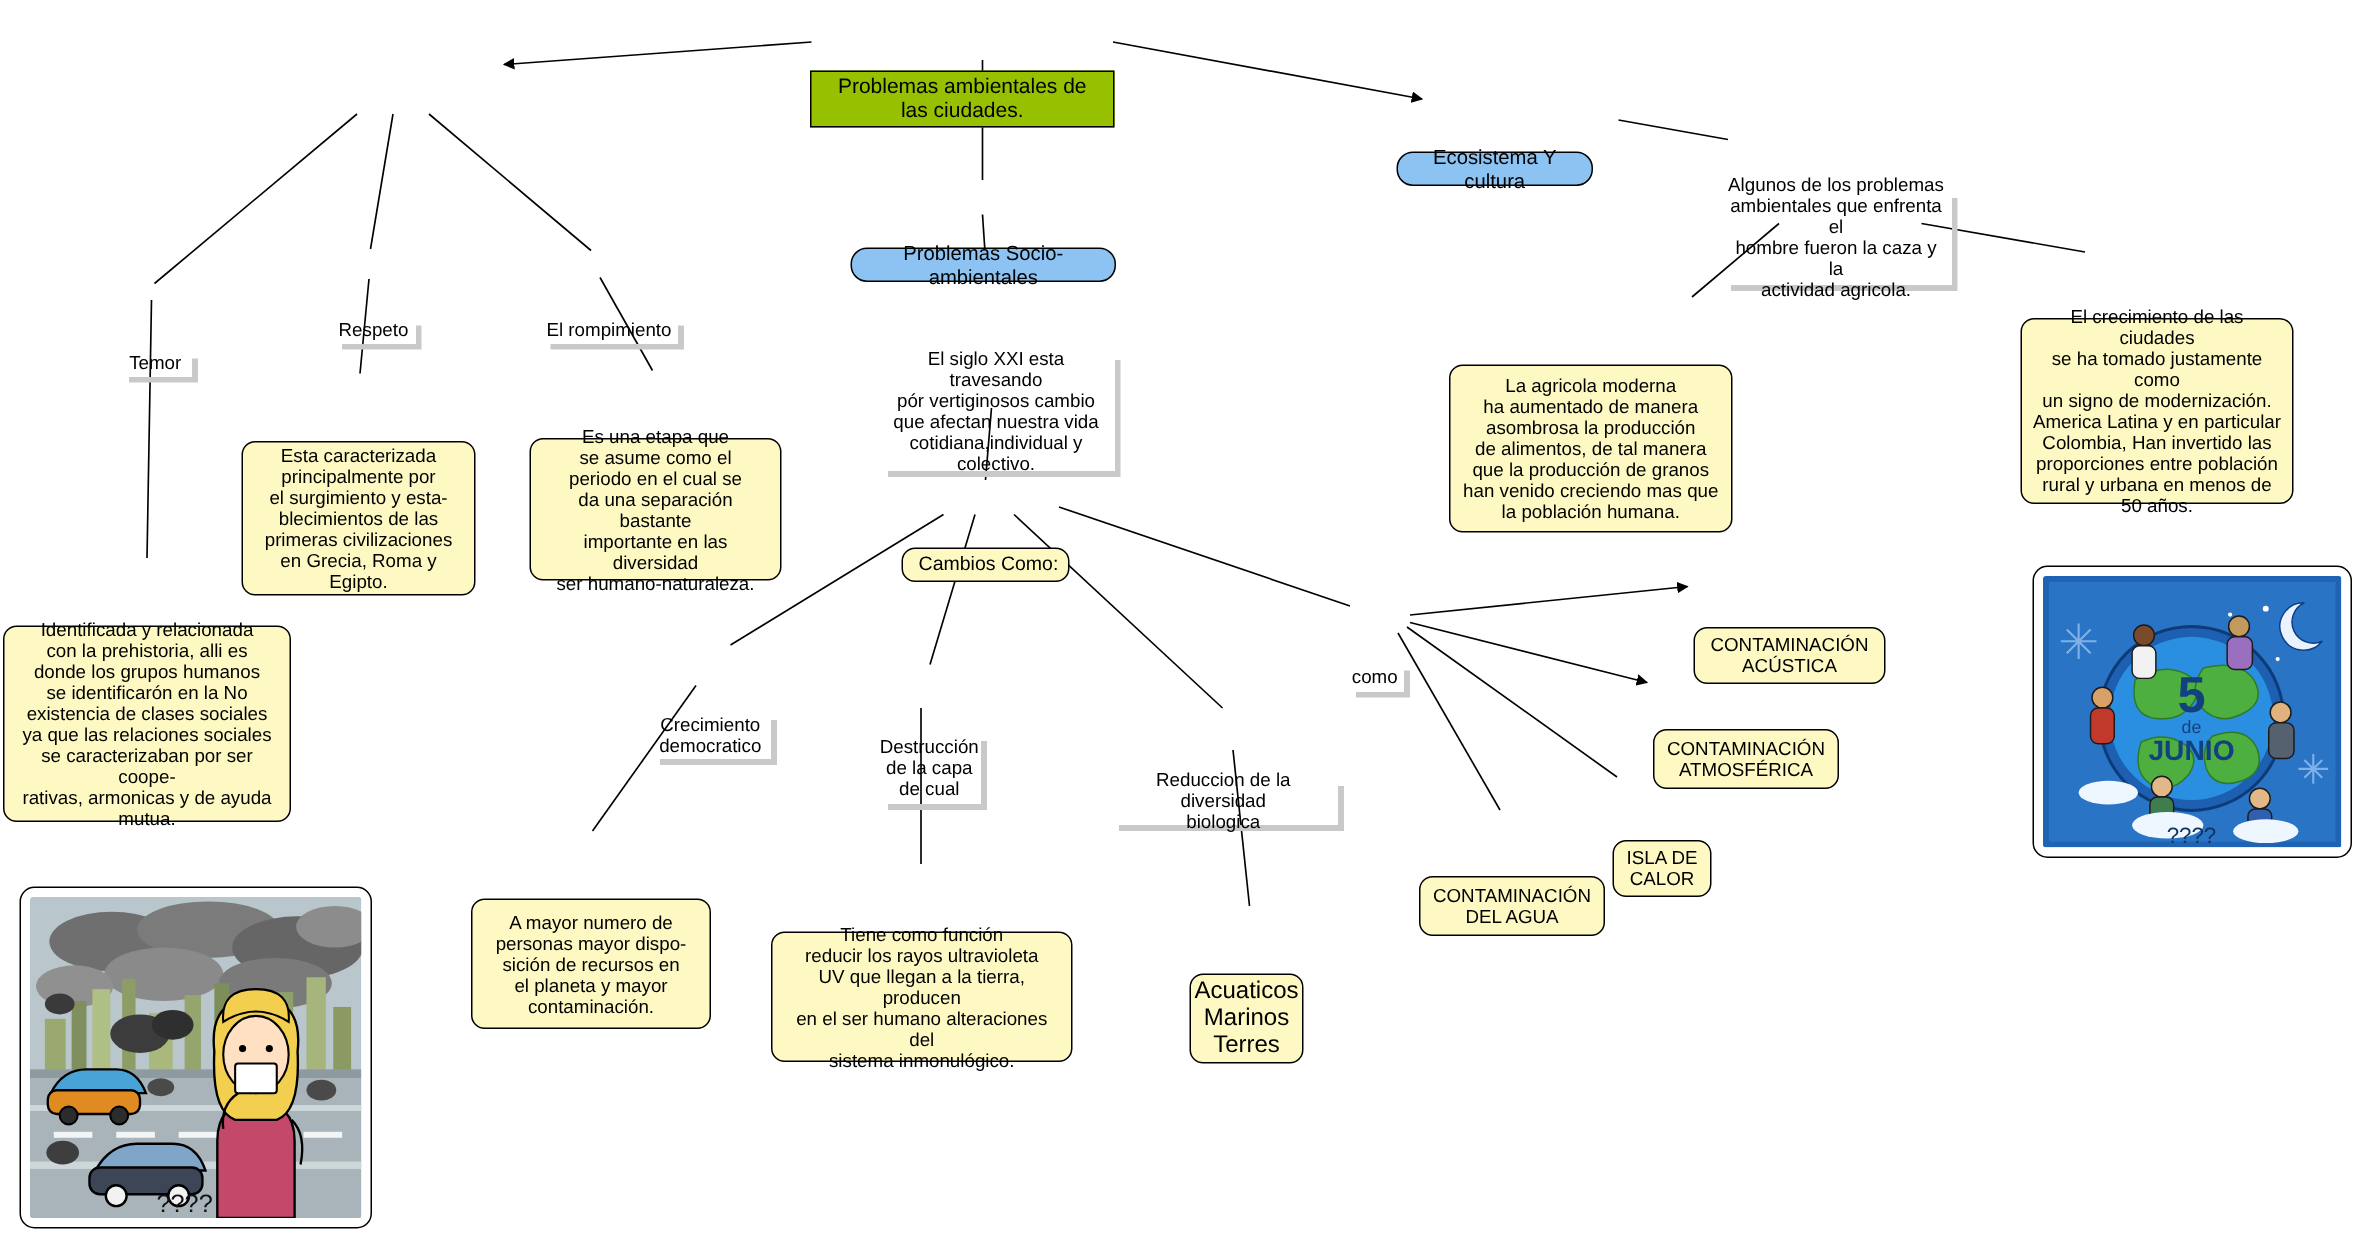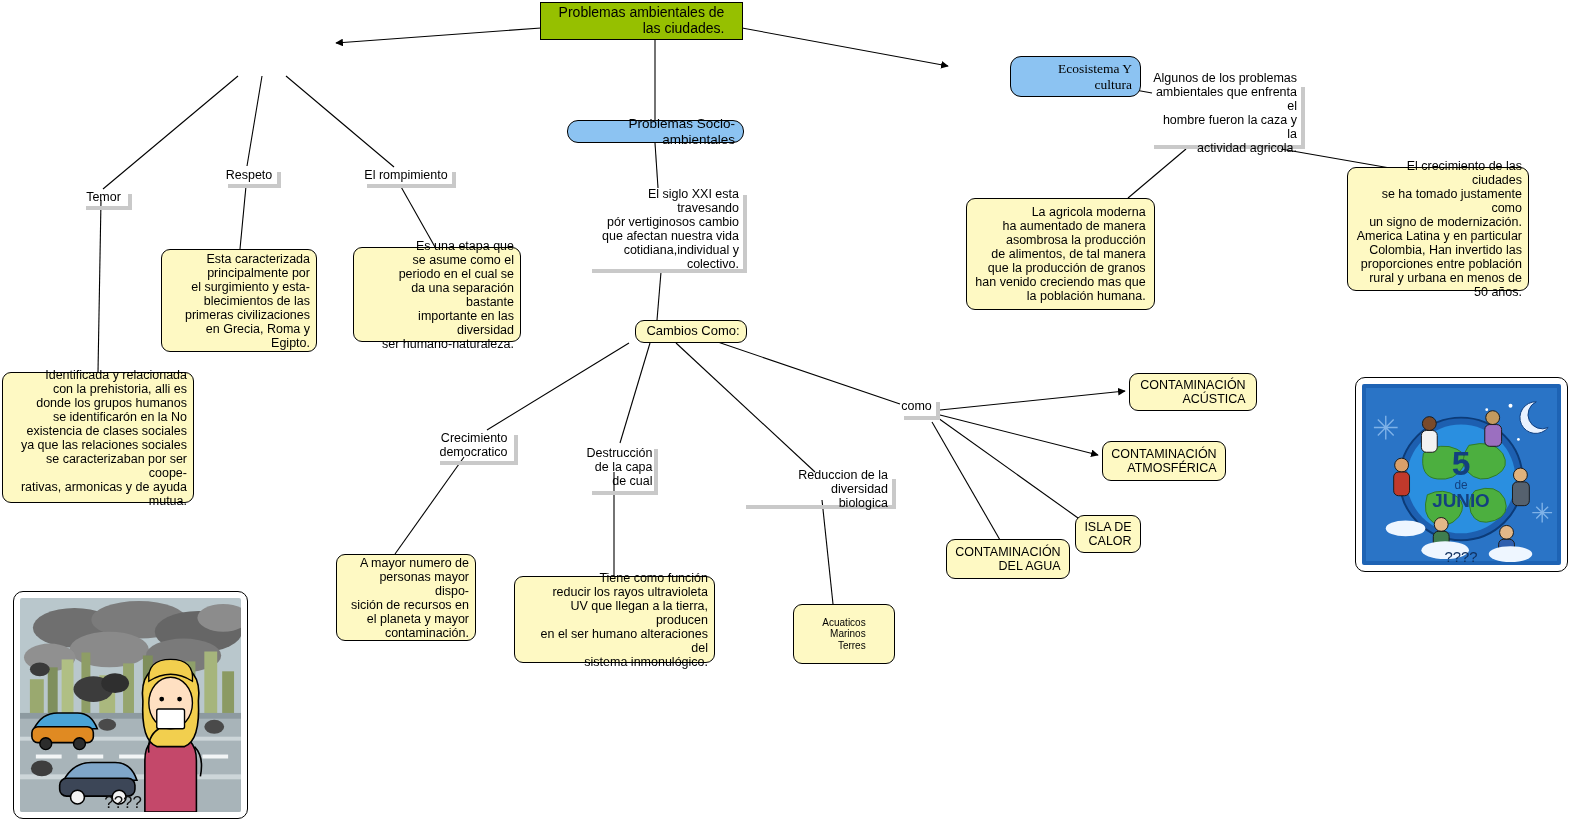--- a/index.html
+++ b/index.html
@@ -22,27 +22,28 @@
     left: 0; top: 0;
     width: 1574px;
     height: 825px;
     pointer-events: none;
   }
 
   
   .node {
     position: absolute;
     box-sizing: border-box;
-    text-align: right;
+    text-align: center;
     color: #000000;
     line-height: 1.12;
     white-space: pre-line;
     display: flex;
     align-items: center;
     justify-content: center;
+    margin-top: 45px;
   }
 
   
   .box {
     background: #fef9c3;
     border: 1.2px solid #000000;
     border-radius: 9px;
     font-size: 13px;
     padding: 4px 6px;
   }
@@ -143,23 +144,23 @@
       <path d="M 1281 149 L 1390 168"></path>
     </g>
   </svg>
 
   <div class="node green" style="left:540px; top:2px; width:203px; height:38px;">Problemas ambientales de
 las ciudades.</div>
 
 
   <div class="node blue" style="left:567px; top:120px; width:177px; height:23px;">Problemas Socio-ambientales</div>
 
-  <div class="node blue" style="left:1010px; top:56px; width:131px; height:41px;font-family:Liberation Serif, serif;">Ecosistema Y cultura</div>
-
-  <div class="node box" style="left:635px; top:320px; width:112px; height:23px;padding-left:10px;">Cambios Como:</div>
+  <div class="node blue" style="left:931px; top:56px; width:131px; height:23px;">Ecosistema Y cultura</div>
+
+  <div class="node box" style="left:601px; top:320px; width:112px; height:23px;padding-left:10px;">Cambios Como:</div>
 
   <div class="node shadowtext shadowlabel" style="left:80px; top:188px; width:48px; height:18px;">Temor</div>
   <div class="node shadowtext shadowlabel" style="left:222px; top:166px; width:55px; height:18px;">Respeto</div>
   <div class="node shadowtext shadowlabel" style="left:361px; top:166px; width:91px; height:18px;">El rompimiento</div>
 
   <div class="node box" style="left:2px; top:372px; width:192px; height:131px; font-size:12.5px;">Identificada y relacionada
 con la prehistoria, alli es
 donde los grupos humanos
 se identificarón en la No
 existencia de clases sociales
@@ -193,33 +194,33 @@
 
   <div class="node shadowtext shadowlabel" style="left:586px; top:443px; width:68px; height:48px;">Destrucción
 de la capa
 de cual</div>
 
   <div class="node shadowtext shadowlabel" style="left:740px; top:473px; width:152px; height:32px;">Reduccion de la diversidad
 biologica</div>
 
   <div class="node shadowtext shadowlabel" style="left:898px; top:396px; width:38px; height:20px;">como</div>
 
-  <div class="node box" style="left:336px; top:554px; width:140px; height:87px; font-size:12.5px;">A mayor numero de
+  <div class="node box" style="left:314px; top:554px; width:160px; height:87px; font-size:12.5px;">A mayor numero de
 personas mayor dispo-
 sición de recursos en
 el planeta y mayor
 contaminación.</div>
 
   <div class="node box" style="left:514px; top:576px; width:201px; height:87px; font-size:12.5px;">Tiene como función
 reducir los rayos ultravioleta
 UV que llegan a la tierra, producen
 en el ser humano alteraciones del
 sistema inmonulógico.</div>
 
-  <div class="node box" style="left:793px; top:604px; width:102px; height:60px; font-size:10px;">Acuaticos
+  <div class="node box" style="left:793px; top:604px; width:76px; height:60px; font-size:16px;">Acuaticos
 Marinos
 Terres</div>
 
   <div class="node box" style="left:1129px; top:373px; width:128px; height:38px; font-size:12.5px;">CONTAMINACIÓN
 ACÚSTICA</div>
 
   <div class="node box" style="left:1102px; top:441px; width:124px; height:40px; font-size:12.5px;">CONTAMINACIÓN
 ATMOSFÉRICA</div>
 
   <div class="node box" style="left:1075px; top:515px; width:66px; height:38px; font-size:12.5px;">ISLA DE

